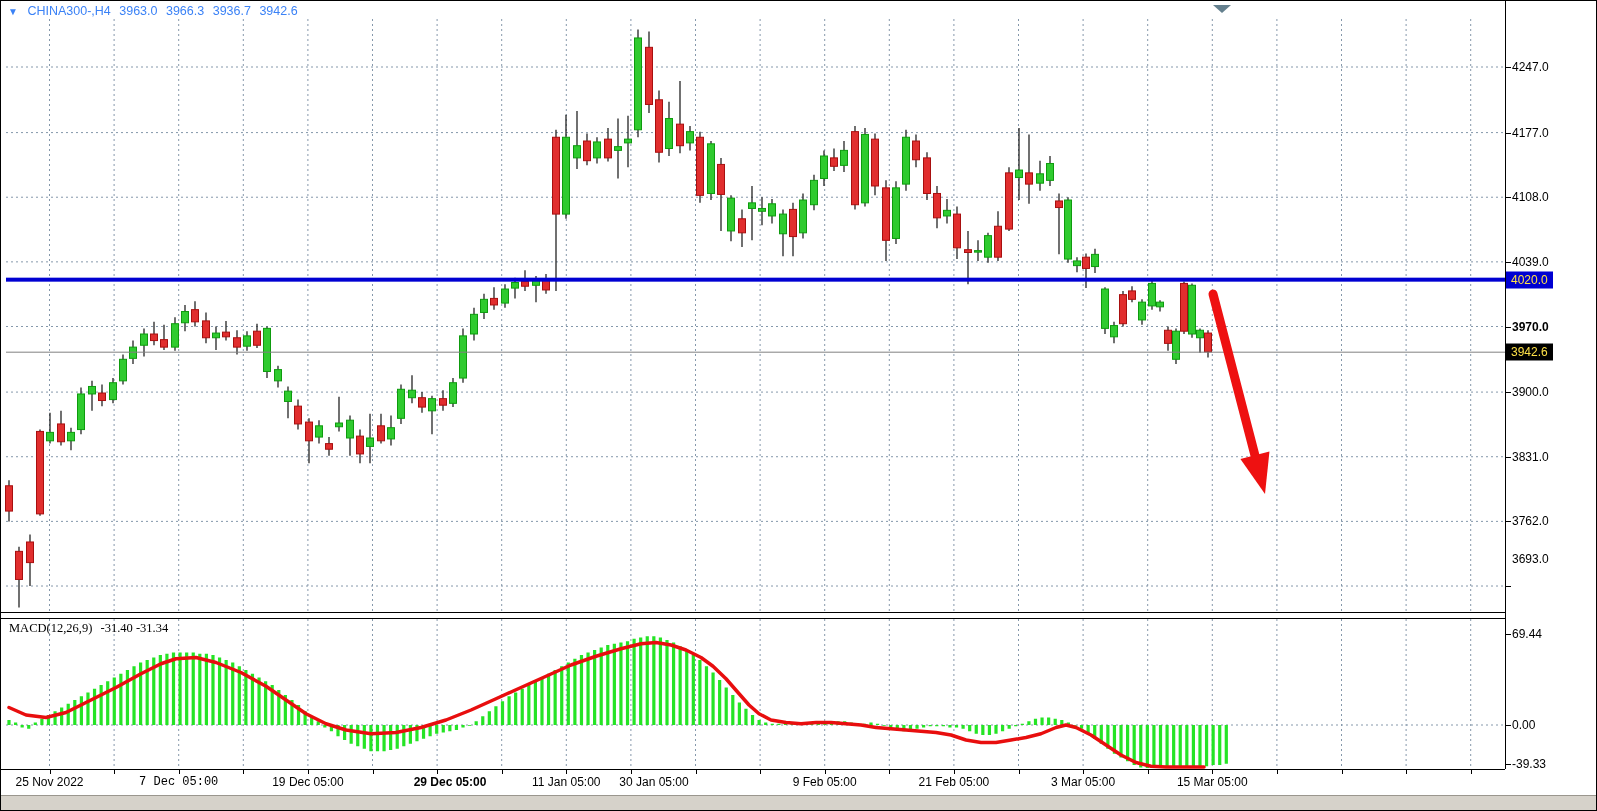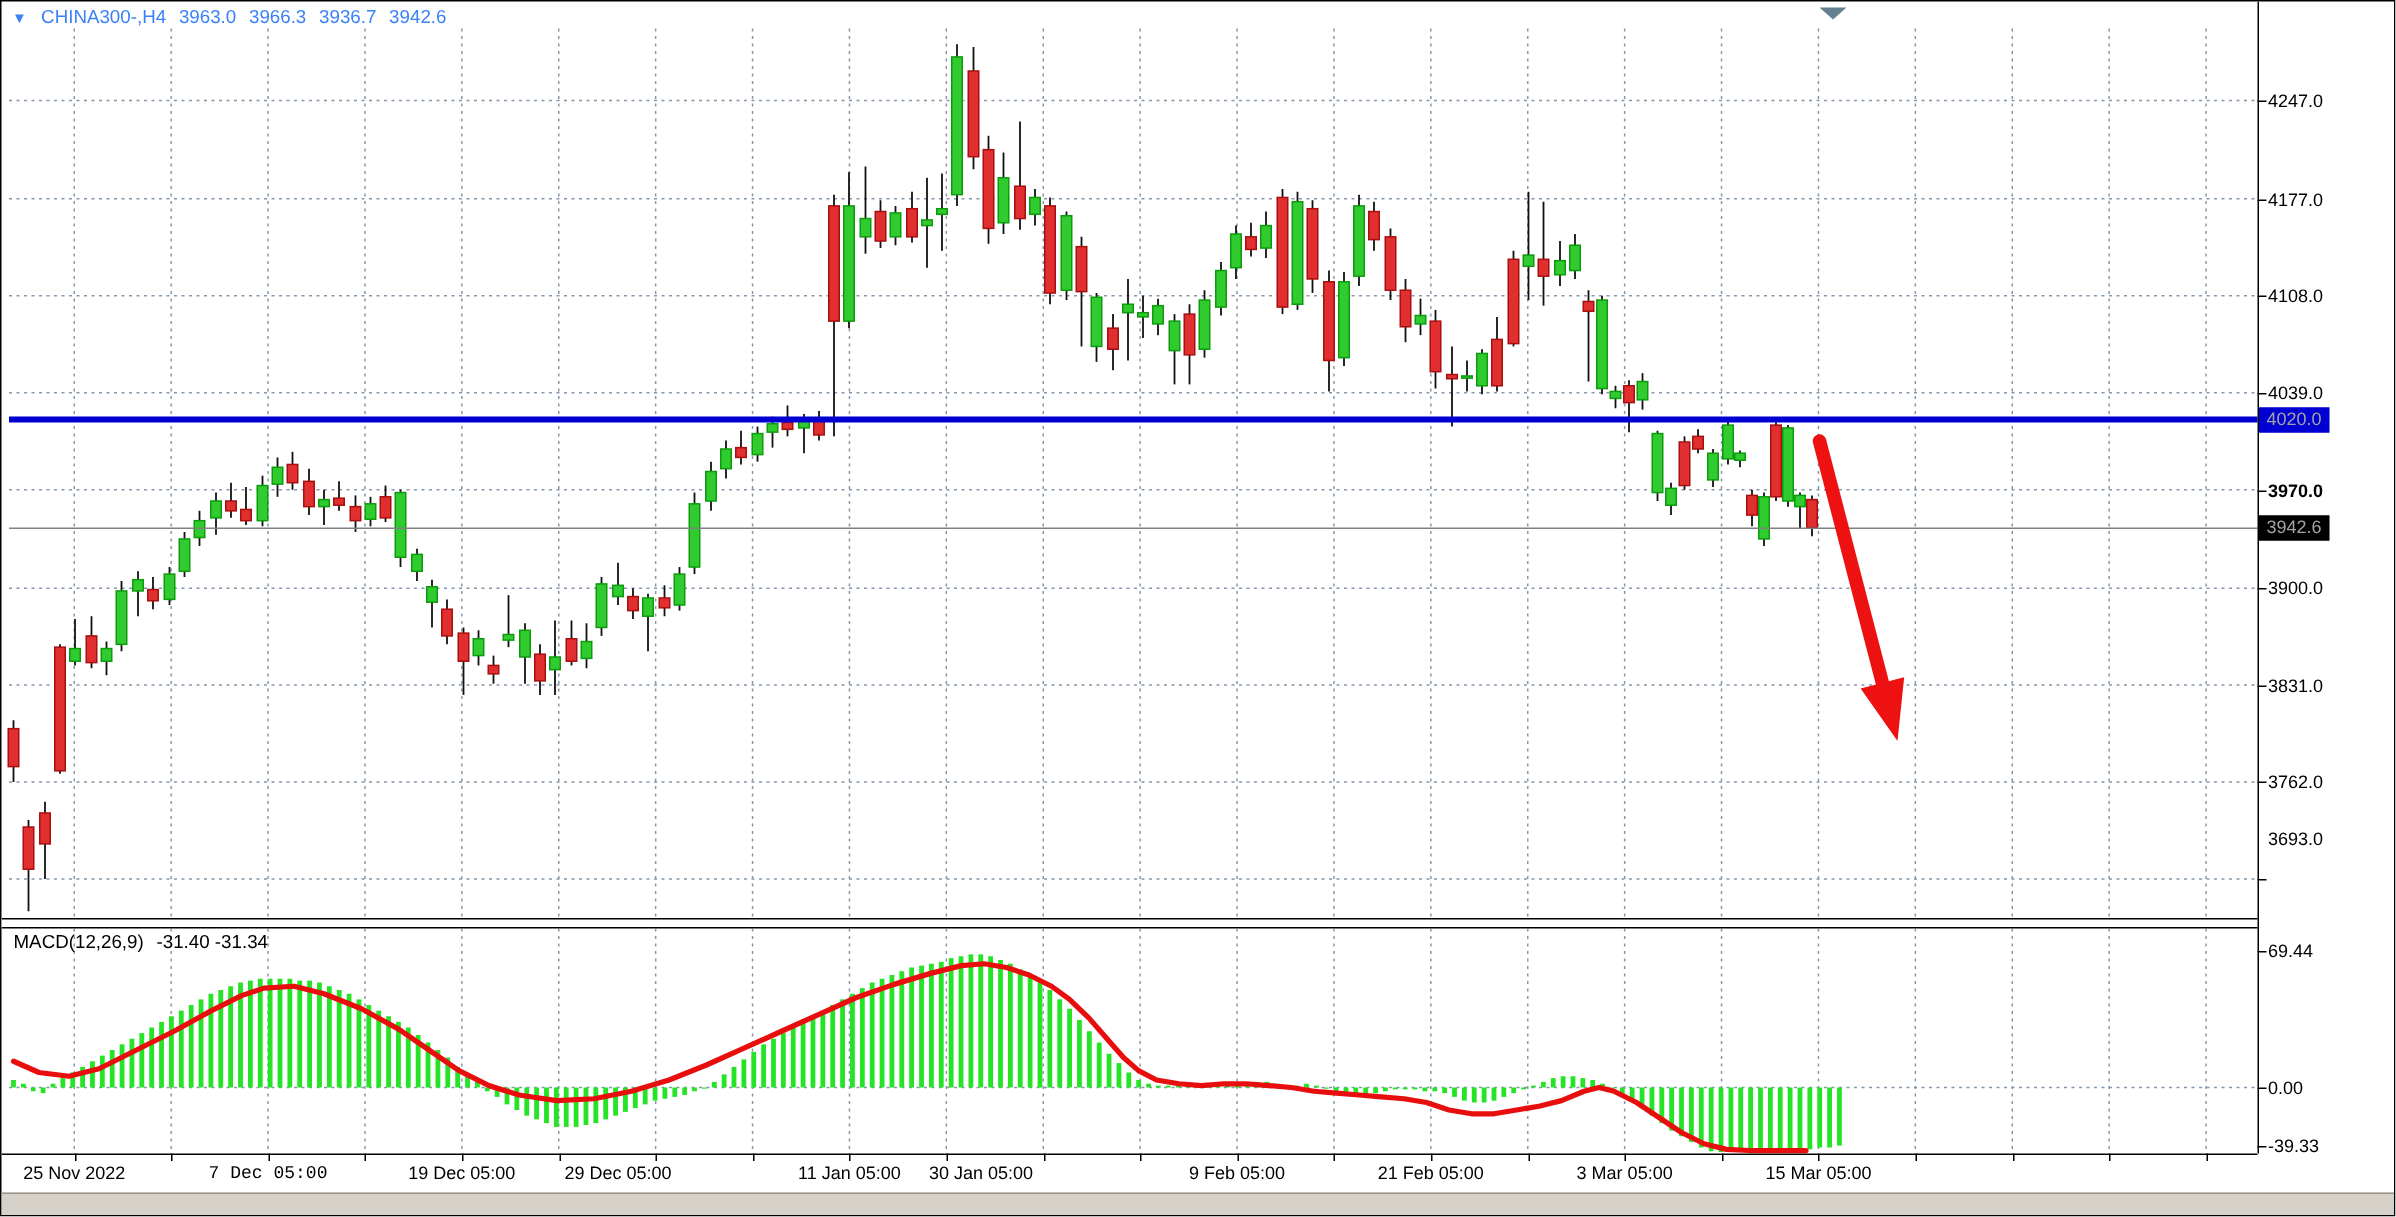--- a/index.html
+++ b/index.html
@@ -1,29 +1,29 @@
 <!DOCTYPE html>
 <html><head>
 <meta charset="utf-8">
 <style>
   html,body{margin:0;padding:0;background:#fff;}
   #app{position:relative;width:1597px;height:811px;background:#fff;border:1px solid #000;box-sizing:border-box;overflow:hidden;font-family:"Liberation Sans",sans-serif;}
   #chart-svg{position:absolute;left:0;top:0;}
   .title-bar{position:absolute;left:7px;top:3px;font-size:12.5px;color:#3b82f6;white-space:nowrap;z-index:5;}
   .title-bar .tri{font-size:10px;margin-right:6px;}
   .title-bar span{margin-right:5px;}
-  .macd-label{position:absolute;left:8px;top:620px;font-size:12.5px;color:#000;white-space:nowrap;z-index:5;}
+  .macd-label{position:absolute;left:8px;top:620px;font-size:12.5px;color:#000;white-space:nowrap;z-index:5;font-family:Liberation Serif, serif;}
   .macd-label span{margin-right:5px;}
   .panel-separator{position:absolute;left:0;top:611px;width:1504px;height:5px;background:#fff;border-top:1px solid #000;border-bottom:1px solid #000;}
   .axis-vline{position:absolute;left:1504px;top:0;width:1px;height:768px;background:#000;}
   .macd-bottom-line{position:absolute;left:0;top:768px;width:1504px;height:1px;background:#000;}
   .bottom-strip{position:absolute;left:0;top:794px;width:1597px;height:17px;background:#d6d2ca;border-top:1px solid #9a968e;}
   .price-tick{position:absolute;left:1511px;transform:translateY(-50%);font-size:12px;color:#000;white-space:nowrap;}
   .price-tick-dash{position:absolute;left:1504px;width:6px;height:1px;background:#000;}
-  .price-badge{position:absolute;left:1505px;transform:translateY(-50%);font-size:12px;color:#a3a3a3;padding:1px 5px 2px 5px;white-space:nowrap;z-index:6;}
+  .price-badge{position:absolute;left:1505px;transform:translateY(-50%);font-size:12px;color:#fde047;padding:1px 5px 2px 5px;white-space:nowrap;z-index:6;}
   .time-label{position:absolute;top:774px;transform:translateX(-50%);font-size:12px;color:#000;white-space:nowrap;}
   .time-tick{position:absolute;top:768px;width:1px;height:5px;background:#000;}
   .shift-marker{position:absolute;left:1212px;top:4px;width:0;height:0;border-left:9px solid transparent;border-right:9px solid transparent;border-top:8px solid #64808e;}
 </style>
 </head>
 <body>
 
 <div id="app">
 
   <svg id="chart-svg" width="1597" height="811">
@@ -584,21 +584,21 @@
       <div class="time-tick" style="left: 48.5px;"></div>
       <div class="time-label" style="left: 48.5px;">25 Nov 2022</div>
       <div class="time-tick" style="left: 113.1px;"></div>
       <div class="time-tick" style="left: 177.7px;"></div>
       <div class="time-label" style="left: 177.7px; font-family: Liberation Mono, monospace;">7 Dec 05:00</div>
       <div class="time-tick" style="left: 242.3px;"></div>
       <div class="time-tick" style="left: 306.9px;"></div>
       <div class="time-label" style="left: 306.9px;">19 Dec 05:00</div>
       <div class="time-tick" style="left: 371.5px;"></div>
       <div class="time-tick" style="left: 436.1px;"></div>
-      <div class="time-label" style="left: 411px;">29 Dec 05:00</div>
+      <div class="time-label" style="left: 449px; font-weight: bold;">29 Dec 05:00</div>
       <div class="time-tick" style="left: 500.7px;"></div>
       <div class="time-tick" style="left: 565.3px;"></div>
       <div class="time-label" style="left: 565.3px;">11 Jan 05:00</div>
       <div class="time-tick" style="left: 629.9px;"></div>
       <div class="time-tick" style="left: 694.5px;"></div>
       <div class="time-label" style="left: 653px; text-align: center;">30 Jan 05:00</div>
       <div class="time-tick" style="left: 759.1px;"></div>
       <div class="time-tick" style="left: 823.7px;"></div>
       <div class="time-label" style="left: 823.7px;">9 Feb 05:00</div>
       <div class="time-tick" style="left: 888.3px;"></div>

